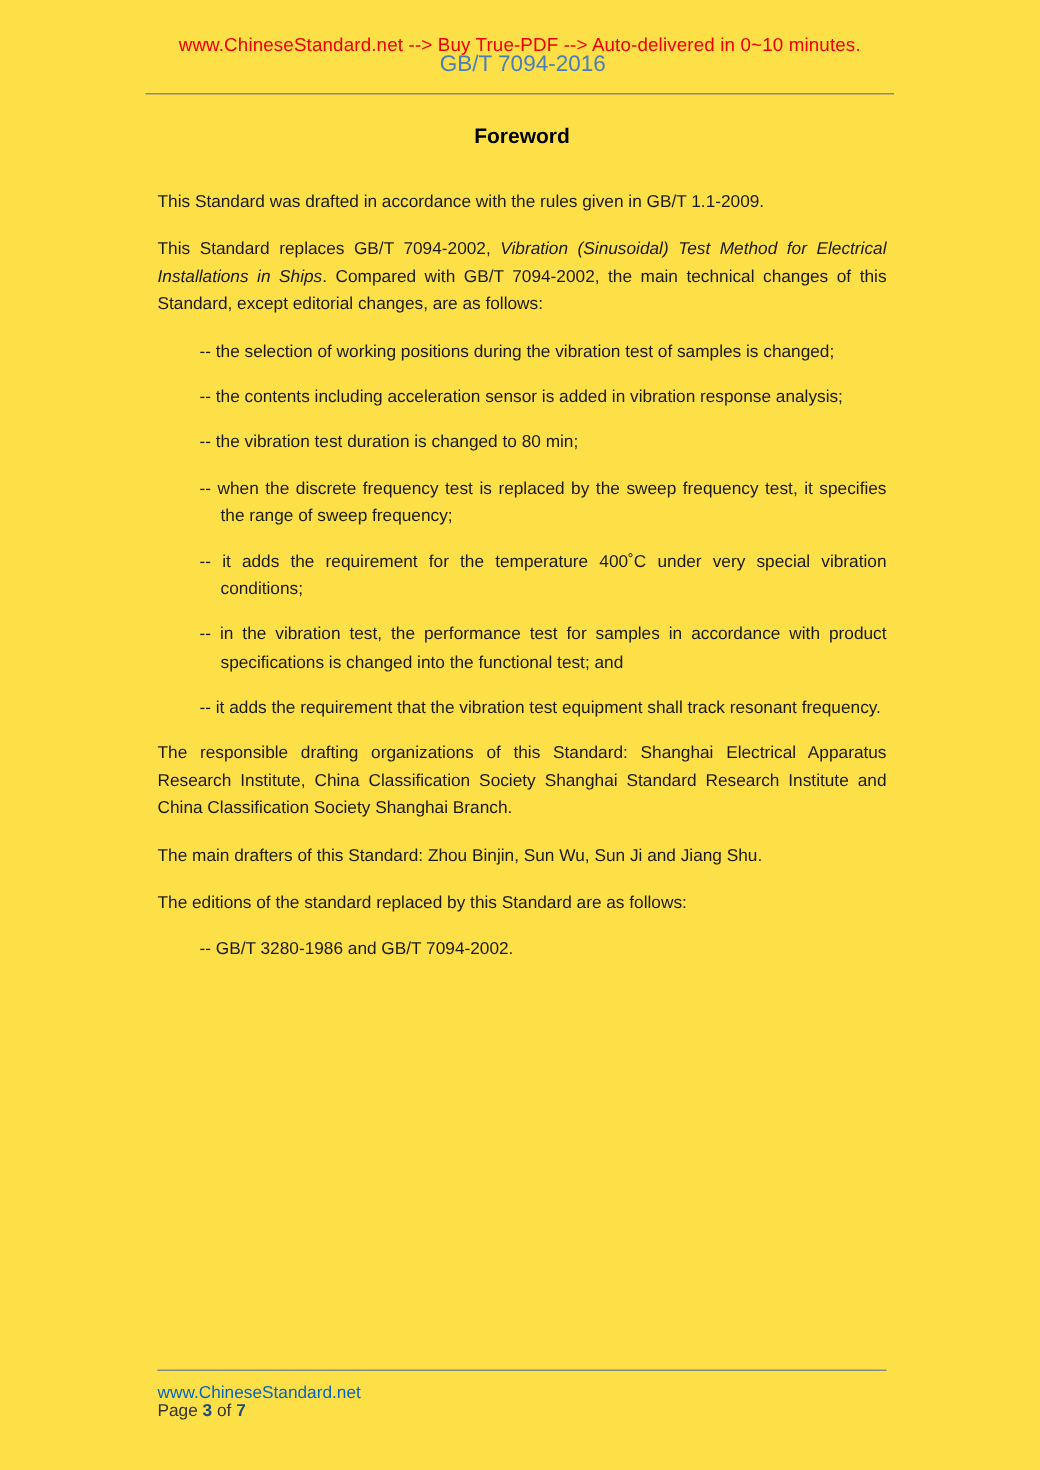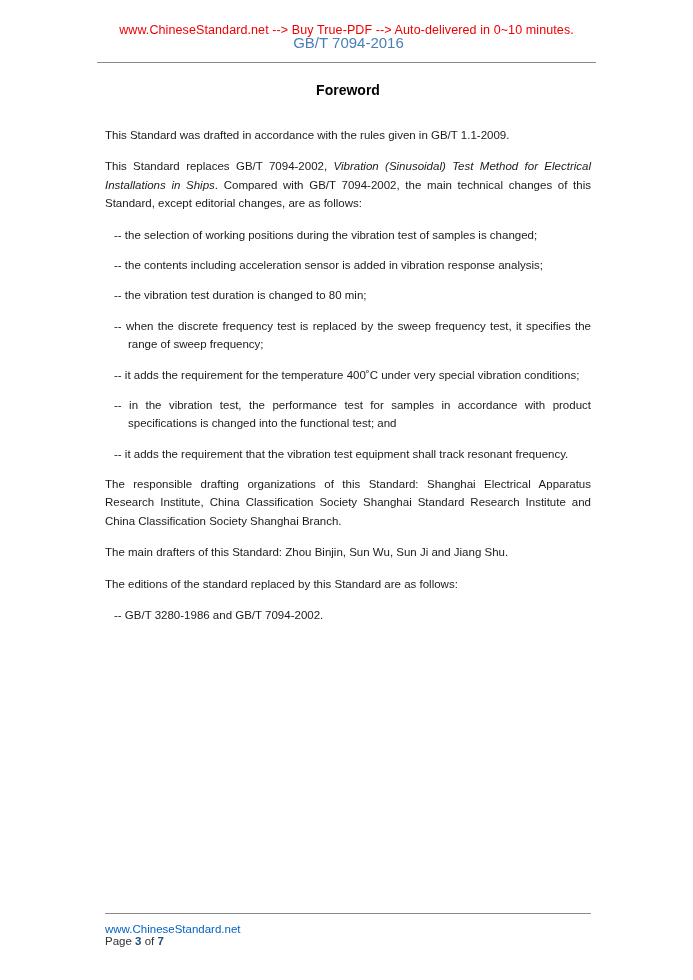--- a/index.html
+++ b/index.html
@@ -1,21 +1,21 @@
 <!DOCTYPE html>
 <html><head>
 <meta charset="utf-8">
 <style>
   html, body { margin: 0; padding: 0; background: #e8e8e8; }
   .page {
     position: relative;
     width: 693px;
     height: 980px;
     margin: 0 auto;
-    background: #ffffff;
+    background: #fde047;
     font-family: "Liberation Sans", sans-serif;
     color: #1a1a1a;
     overflow: hidden;
   }
   .watermark {
     position: absolute;
     top: 23px; left: 0; right: 0;
     text-align: center;
     color: #ee0000;
     font-size: 12.5px;
@@ -48,21 +48,21 @@
     color: #000000;
     margin: 6px 0 28px 0;
   }
   .content p {
     font-size: 11.5px;
     line-height: 1.6;
     margin: 0 0 13px 0;
     text-align: justify;
   }
   .content p.list-item {
-    margin-left: 9px;
+    margin-left: 28px;
     padding-left: 14px;
     text-indent: -14px;
     margin-bottom: 12px;
   }
   .content em { font-style: italic; }
   .footer {
     position: absolute;
     left: 105px;
     right: 102px;
     bottom: 33px;

